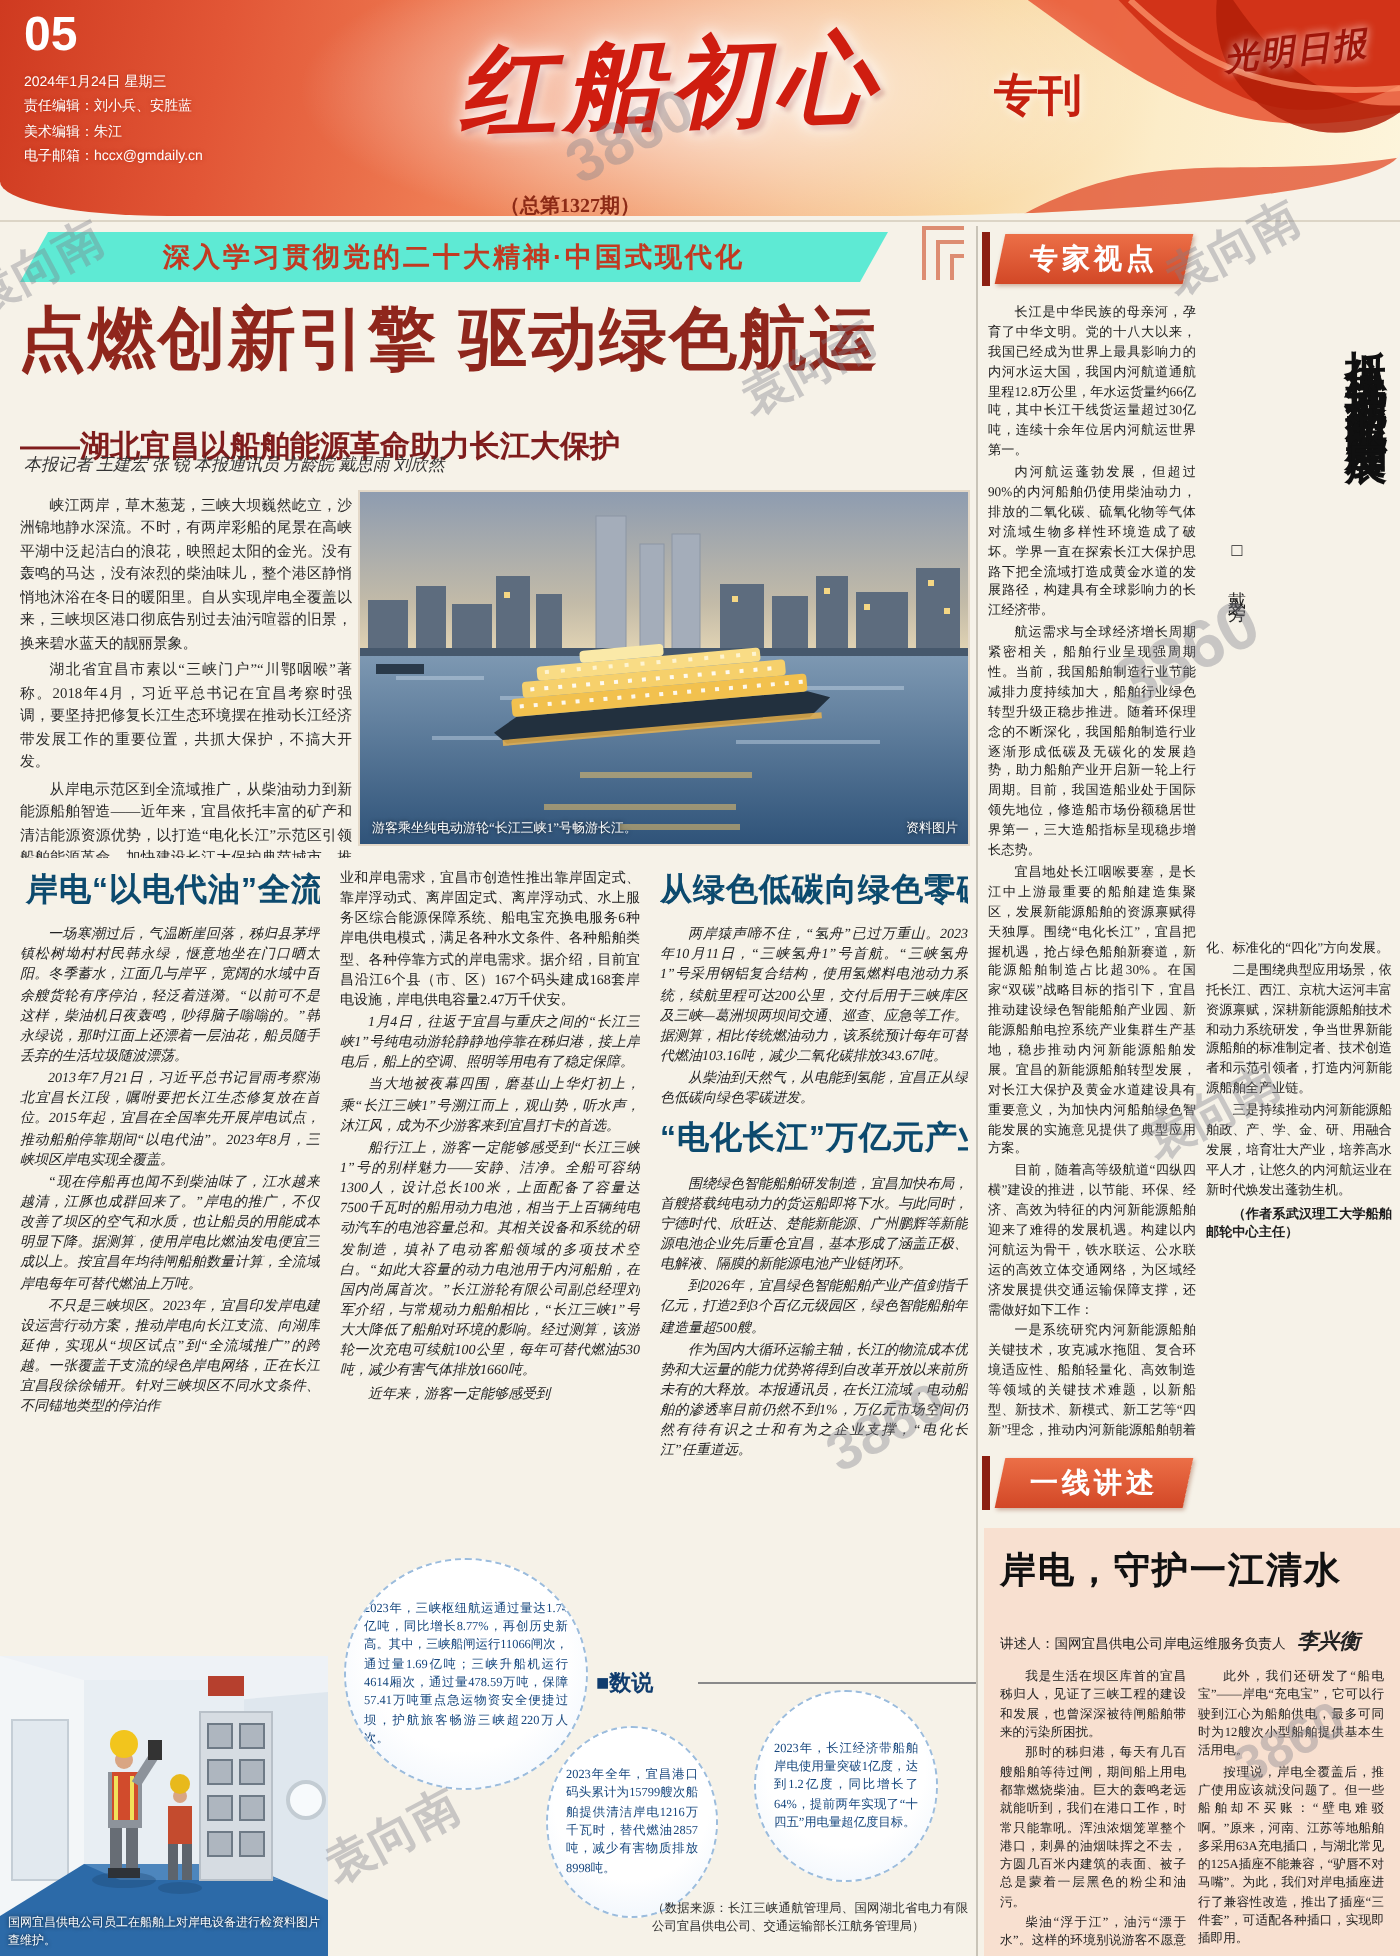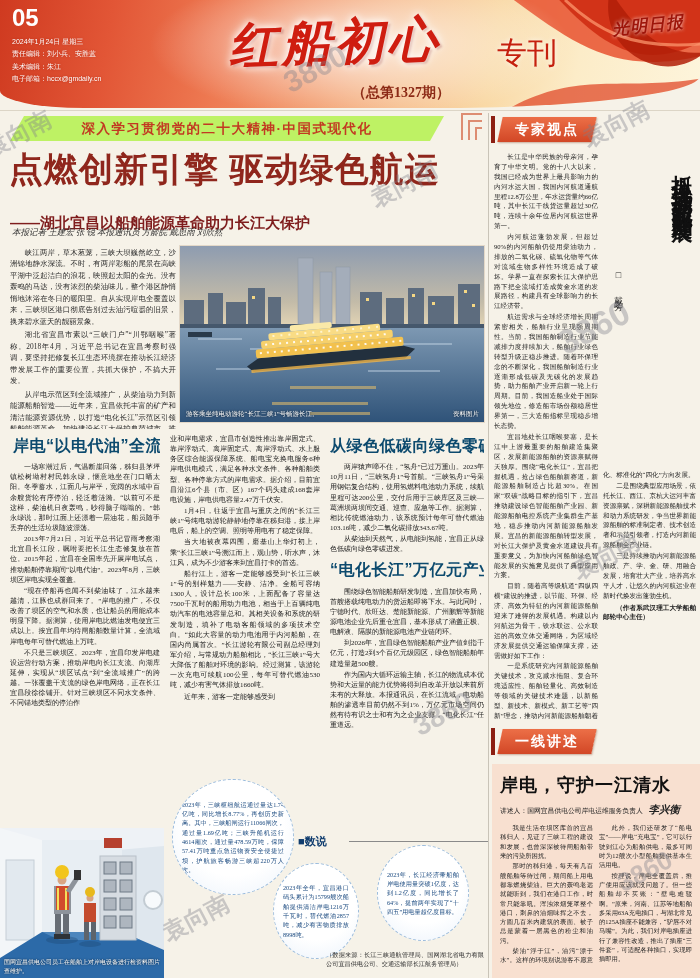--- a/index.html
+++ b/index.html
@@ -14,51 +14,51 @@
   .ribbon{position:absolute;right:0;top:0;width:340px;height:108px;}
   .pageno{position:absolute;left:12px;top:4px;font-family:"Liberation Sans",sans-serif;
        font-size:24px;font-weight:bold;color:#fff;z-index:3;}
   .hmeta{position:absolute;left:12px;top:36px;font-size:7px;line-height:1.75;color:#fff;
        font-family:"Liberation Sans",sans-serif;z-index:3;text-shadow:0 0 2px rgba(160,30,10,.6);}
   .masthead{position:absolute;left:170px;top:10px;width:330px;text-align:center;z-index:3;
        font-size:49px;font-weight:900;font-style:italic;color:#cf1d10;letter-spacing:4px;
        text-shadow:0 0 7px #fff,0 0 12px rgba(255,255,255,.9),2px 2px 2px rgba(130,10,0,.35);
        transform:rotate(-2deg);}
   .mast-suffix{position:absolute;left:497px;top:33px;z-index:3;font-family:"Liberation Sans",sans-serif;
-       font-size:30px;font-weight:400;color:#c5200f;text-shadow:0 0 5px rgba(255,255,255,.9);}
-  .issue{position:absolute;left:250px;top:84px;width:200px;text-align:right;z-index:3;
-       font-size:14px;font-weight:bold;color:#8c2a16;}
+       font-size:22px;font-weight:700;color:#c5200f;text-shadow:0 0 5px rgba(255,255,255,.9);}
+  .issue{position:absolute;left:250px;top:96px;width:200px;text-align:left;z-index:3;
+       font-size:10px;font-weight:bold;color:#8c2a16;}
   .paperlogo{position:absolute;left:612px;top:14px;z-index:4;font-size:17px;font-weight:900;
        font-style:italic;color:#9e150a;letter-spacing:1px;transform:rotate(-6deg);
        text-shadow:0 0 4px rgba(255,255,255,.85);}
   .topline{position:absolute;left:0;top:110px;width:700px;height:1px;background:#dcd5c6;}
   .divider{position:absolute;left:488px;top:113px;width:1px;height:865px;background:#c9c4b8;}
   
-  .banner{position:absolute;left:10px;top:116px;width:434px;height:25px;background:#bef264;
+  .banner{position:absolute;left:10px;top:116px;width:434px;height:25px;background:#5eead4;
        clip-path:polygon(14px 0,100% 0,calc(100% - 14px) 100%,0 100%);
        font-family:"Liberation Sans",sans-serif;font-size:13.5px;font-weight:bold;color:#c23a22;
        letter-spacing:1.5px;text-align:center;line-height:25px;}
   .ornament{position:absolute;left:450px;top:112px;}
   
   .headline{position:absolute;left:9px;top:147px;width:478px;font-family:"Liberation Sans",sans-serif;
        font-size:34px;font-weight:900;color:#8f261c;letter-spacing:1px;white-space:nowrap;}
   .subtitle{position:absolute;left:10px;top:214px;width:478px;font-family:"Liberation Sans",sans-serif;
        font-size:15px;font-weight:bold;color:#7f1d1d;}
   .byline{position:absolute;left:12px;top:227px;width:460px;font-size:8.5px;color:#333;font-style:italic;}
   
   .intro{position:absolute;left:10px;top:247px;width:166px;height:182px;overflow:hidden;
        font-size:7.4px;line-height:1.55;color:#2a2a2a;}
   .intro .para{margin:0 0 2px;text-indent:2em;text-align:justify;}
   .photo1{position:absolute;left:180px;top:246px;width:304px;height:176px;box-shadow:0 0 0 1px #e3d8c8;}
   .photo1 svg{display:block;}
   .p1cap{position:absolute;left:6px;right:5px;bottom:3px;display:flex;justify-content:space-between;
        font-size:6.5px;color:#fff;text-shadow:0 0 2px rgba(0,0,0,.8);}
   
   .bodycol{position:absolute;font-size:7px;line-height:1.45;color:#222;overflow:hidden;}
-  .bodycol .para{margin:0 0 1px;text-indent:2em;text-align:justify;}
+  .bodycol .para{margin:0 0 1px;text-indent:2em;text-align:justify;font-style:italic;}
   .cont{margin:0 0 1px;text-indent:0;text-align:justify;}
   .col1{left:10px;top:434px;width:150px;height:390px;}
   .col2{left:170px;top:434px;width:150px;height:344px;}
   .col3{left:330px;top:434px;width:154px;height:380px;}
   .sec-h{display:flex;align-items:center;gap:3px;margin:0 0 5px;font-family:"Liberation Sans",sans-serif;
        font-size:16px;font-weight:bold;color:#0c4a6e;letter-spacing:.5px;white-space:nowrap;}
   .sec-h.mid{margin-top:4px;}
   .sec-bar{display:inline-block;width:5px;height:13px;background:#8c1f12;}
   
   .bubble{position:absolute;border:1.5px dashed #9bbcdd;border-radius:50%;
@@ -93,21 +93,21 @@
   .vtwrap{position:relative;height:318px;}
   .vtitle{position:absolute;right:2px;top:6px;height:310px;writing-mode:vertical-rl;
        font-family:"Liberation Sans",sans-serif;font-size:21px;font-weight:900;color:#101010;
        letter-spacing:4px;line-height:1.1;}
   .vauthor{position:absolute;left:8px;top:118px;writing-mode:vertical-rl;font-size:9px;
        color:#222;letter-spacing:3px;}
   .attrib{font-weight:bold;text-indent:2em;text-align:justify;margin-top:2px;}
   
   .story{position:absolute;left:492px;top:764px;width:208px;height:214px;background:#f8e0d0;
        padding:9px 8px 0;box-sizing:border-box;}
-  .story-title{font-size:18px;font-weight:900;letter-spacing:1px;color:#111;margin:0 0 6px;}
+  .story-title{font-size:18px;font-weight:900;letter-spacing:1px;color:#111;margin:0 0 17px;}
   .narrator{font-size:6.8px;color:#222;margin-bottom:6px;}
   .narrator b{font-size:10.5px;font-style:italic;margin-left:4px;}
   .story-cols{display:flex;gap:6px;height:140px;overflow:hidden;}
   .scol{width:50%;font-size:6.3px;line-height:1.48;color:#222;overflow:hidden;}
   .scol .para{margin:0 0 1px;text-indent:2em;text-align:justify;}
   
   .wm{position:absolute;font-family:"Liberation Sans",sans-serif;font-weight:bold;
       color:rgba(125,125,138,.38);transform:rotate(-28deg);z-index:5;pointer-events:none;}
 </style>
 </head>

